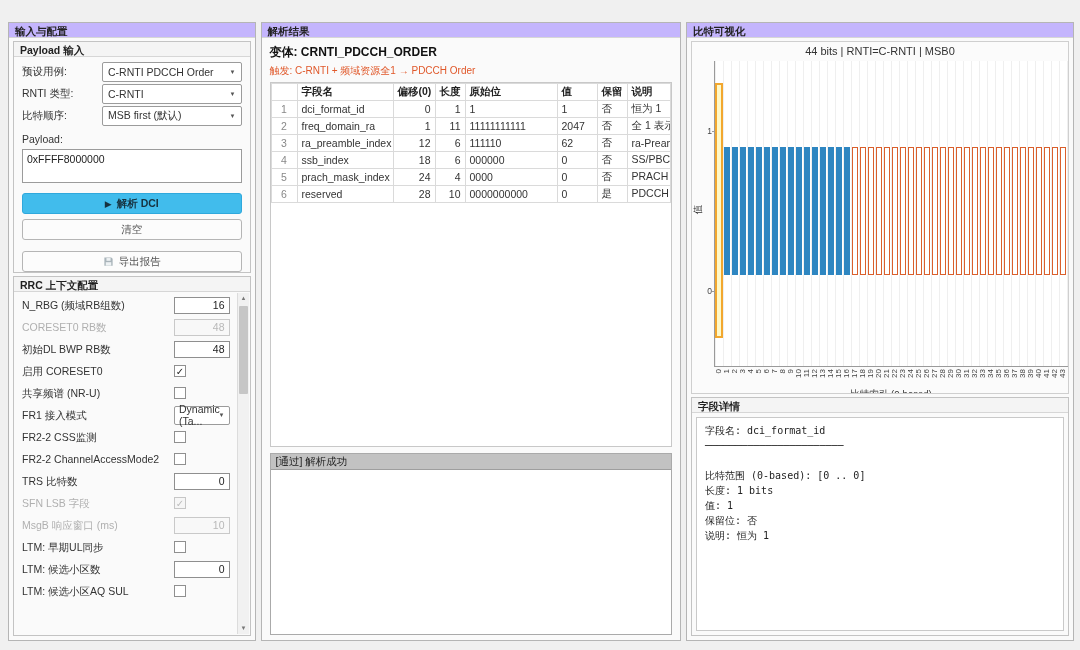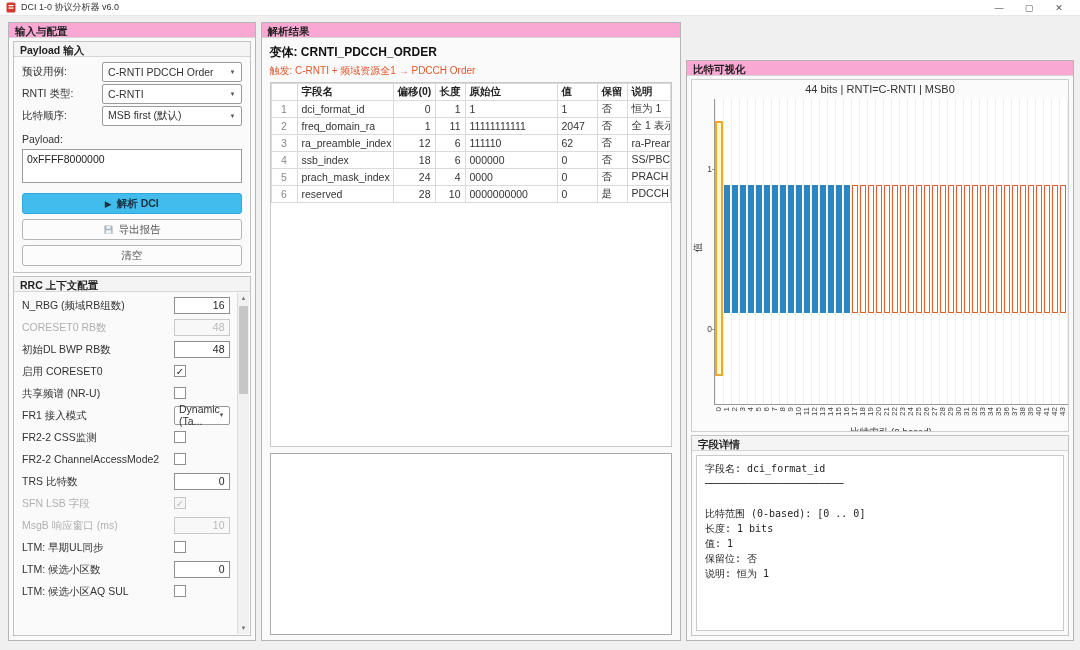--- a/index.html
+++ b/index.html
@@ -11,22 +11,22 @@
   .titlebar { height:16px; background:#ffffff; display:flex; align-items:center; padding:0 6px; border-bottom:1px solid #e8e8e8; }
   .appicon { width:10px; height:11px; margin-right:5px; display:inline-block; }
   .wtitle { font-size:9px; color:#333; flex:1; }
   .wctrl { width:30px; text-align:center; font-size:9px; color:#555; cursor:default; }
 
   
   .main { position:absolute; top:16px; left:0; right:0; bottom:0; display:flex; padding:6px 6px 9px 8px; gap:5px; }
   .panel { border:1px solid #b5b5b5; background:#fafafa; display:flex; flex-direction:column; min-height:0; }
   .panel.left { width:249px; }
   .panel.mid { width:423px; }
-  .panel.rightp { flex:1;margin-top:38px; }
-  .cap { font-weight:bold; font-size:10.5px; color:#222; padding:2px 6px; height:15px; line-height:12px; border-bottom:1px solid #d6d6d6; background:#f9a8d4; flex:0 0 auto; }
+  .panel.rightp { flex:1; }
+  .cap { font-weight:bold; font-size:10.5px; color:#222; padding:2px 6px; height:15px; line-height:12px; border-bottom:1px solid #d6d6d6; background:#c4b5fd; flex:0 0 auto; }
   .group { border:1px solid #c3c3c3; background:#fafafa; margin:3px 4px 0 4px; display:flex; flex-direction:column; min-height:0; position:relative; }
   .cap.sub { background:#f4f4f4; }
 
   
   .pv-row { display:flex; align-items:center; height:20px; margin:2px 8px 0 8px; }
   .pv-row:first-of-type { margin-top:5px; }
   .pv-label { width:80px; flex:0 0 auto; color:#333; }
   .sel { flex:1; height:20px; border:1px solid #9b9b9b; background:#fff; border-radius:2px; display:flex; align-items:center; padding:0 5px; position:relative; }
   .sel .arr { position:absolute; right:5px; font-size:6px; color:#555; }
   .plabel { margin:7px 8px 0 8px; height:13px; }
@@ -90,33 +90,20 @@
   
   .group.details { flex:1; margin-bottom:4px; }
   .detbody { flex:1; margin:4px; border:1px solid #c9c9c9; background:#fff; padding:5px 8px; font-family:"DejaVu Sans Mono","Liberation Mono",monospace; font-size:10px; color:#222; overflow:hidden; }
   .dline { height:15px; line-height:15px; white-space:pre; }
 </style>
 </head>
 <body>
 
 <div class="app">
 
-  <div class="titlebar">
-    <span class="appicon">
-      <svg width="10" height="11" viewBox="0 0 10 11">
-          <rect x="0.5" y="0.5" width="9" height="10" rx="1.5" fill="#d23b2e"></rect>
-          <rect x="2.5" y="3" width="5" height="1.2" fill="#fff"></rect>
-          <rect x="2.5" y="5.5" width="5" height="1.2" fill="#fff"></rect>
-        </svg>
-    </span>
-    <span class="wtitle">DCI 1-0 协议分析器 v6.0</span>
-    <span class="wctrl">—</span>
-    <span class="wctrl">▢</span>
-    <span class="wctrl">✕</span>
-  </div>
 
   <div class="main">
 
     <div class="panel left">
       <div class="cap">输入与配置</div>
 
       <div class="group">
         <div class="cap sub">Payload 输入</div>
         <div id="payload-fields">
             <div class="pv-row">
@@ -139,33 +126,33 @@
                 <span>MSB first (默认)</span>
                 <span class="arr">▼</span>
               </div>
             </div>
           </div>
         <div class="plabel">Payload:</div>
         <textarea class="payload-ta" spellcheck="false" style="">0xFFFF8000000</textarea>
         <div class="btn parse">
           <span class="picon">▶</span>
           <span>解析 DCI</span>
+        </div>
+        <div class="btn" style="margin-bottom:6px;">
+          <span>清空</span>
         </div>
         <div class="btn">
           <span class="eicon">
             <svg width="11" height="11" viewBox="0 0 16 16">
                 <path d="M2 2h10l2 2v10H2z" fill="#a9b4ba"></path>
                 <rect x="5" y="3" width="6" height="4" fill="#eef2f4"></rect>
                 <rect x="4" y="9" width="8" height="5" fill="#eef2f4"></rect>
               </svg>
           </span>
           <span>导出报告</span>
-        </div>
-        <div class="btn" style="margin-bottom:6px;">
-          <span>清空</span>
         </div>
       </div>
 
       <div class="group rrc">
         <div class="cap sub">RRC 上下文配置</div>
         <div class="rrc-rows" id="rrc-rows">
             <div class="rrc-row">
               <span class="rlabel">N_RBG (频域RB组数)</span>
               <div class="rrc-ctl">
                 <input class="rinput" value="16" style="">
@@ -341,20 +328,21 @@
                   <td class="c3">10</td>
                   <td class="c4">0000000000</td>
                   <td class="c5">0</td>
                   <td class="c6">是</td>
                   <td class="c7">PDCCH Order 保留比特</td>
                 </tr>
               </tbody>
           </table>
         </div>
         <div class="logbox">
+          <div class="loghead">[通过] 解析成功</div>
         </div>
       </div>
     </div>
 
     <div class="panel rightp">
       <div class="cap">比特可视化</div>
       <div class="chartbox">
         <div class="ctitle">44 bits | RNTI=C-RNTI | MSB0</div>
         <div class="plotwrap">
           <div class="ylab">值</div>

